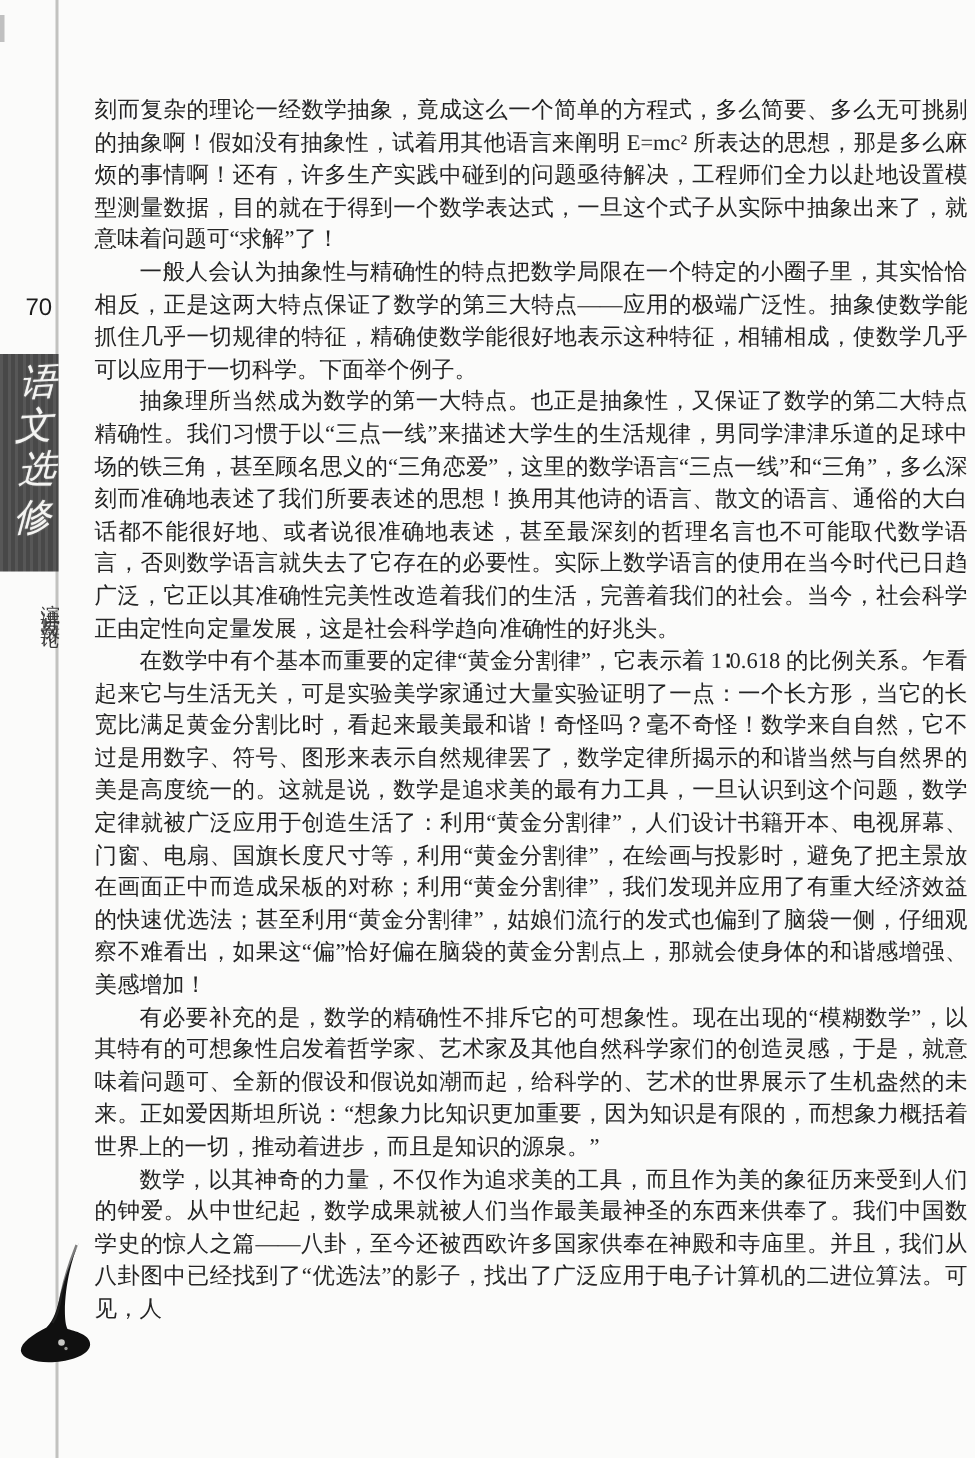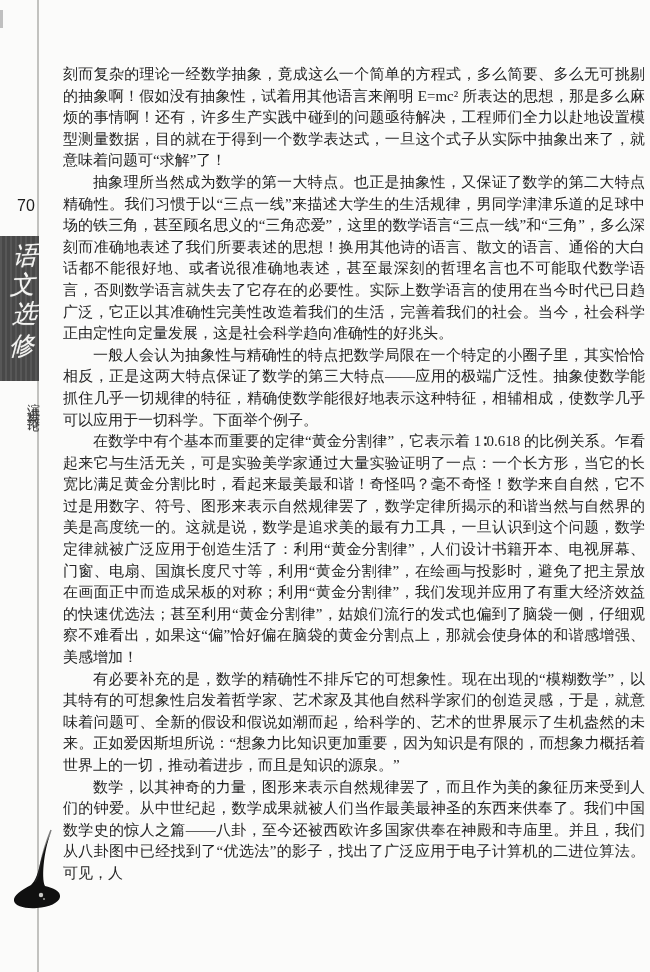--- a/index.html
+++ b/index.html
@@ -92,18 +92,18 @@
              C38,81 48,77 49,71 C50,65 42,62 34,60
              C30,52 33,20 42,2 Z" fill="#101010"></path>
     <path d="M40,4 C36,14 32,26 30,36 C29,42 28,50 24,56" stroke="#2b2b2b" stroke-width="1.5" fill="none" opacity="0.6"></path>
     <circle cx="30" cy="69" r="2.2" fill="#e8e8e4" opacity="0.85"></circle>
     <circle cx="33" cy="73" r="1.1" fill="#cfcfca" opacity="0.7"></circle>
   </svg>
 </div>
 
 <div class="text-column">
   <p class="no-indent">刻而复杂的理论一经数学抽象，竟成这么一个简单的方程式，多么简要、多么无可挑剔的抽象啊！假如没有抽象性，试着用其他语言来阐明 E=mc² 所表达的思想，那是多么麻烦的事情啊！还有，许多生产实践中碰到的问题亟待解决，工程师们全力以赴地设置模型测量数据，目的就在于得到一个数学表达式，一旦这个式子从实际中抽象出来了，就意味着问题可“求解”了！</p>
+  <p>一般人会认为抽象性与精确性的特点把数学局限在一个特定的小圈子里，其实恰恰相反，正是这两大特点保证了数学的第三大特点——应用的极端广泛性。抽象使数学能抓住几乎一切规律的特征，精确使数学能很好地表示这种特征，相辅相成，使数学几乎可以应用于一切科学。下面举个例子。</p>
   <p>抽象理所当然成为数学的第一大特点。也正是抽象性，又保证了数学的第二大特点精确性。我们习惯于以“三点一线”来描述大学生的生活规律，男同学津津乐道的足球中场的铁三角，甚至顾名思义的“三角恋爱”，这里的数学语言“三点一线”和“三角”，多么深刻而准确地表述了我们所要表述的思想！换用其他诗的语言、散文的语言、通俗的大白话都不能很好地、或者说很准确地表述，甚至最深刻的哲理名言也不可能取代数学语言，否则数学语言就失去了它存在的必要性。实际上数学语言的使用在当今时代已日趋广泛，它正以其准确性完美性改造着我们的生活，完善着我们的社会。当今，社会科学正由定性向定量发展，这是社会科学趋向准确性的好兆头。</p>
-  <p>一般人会认为抽象性与精确性的特点把数学局限在一个特定的小圈子里，其实恰恰相反，正是这两大特点保证了数学的第三大特点——应用的极端广泛性。抽象使数学能抓住几乎一切规律的特征，精确使数学能很好地表示这种特征，相辅相成，使数学几乎可以应用于一切科学。下面举个例子。</p>
   <p>在数学中有个基本而重要的定律“黄金分割律”，它表示着 1∶0.618 的比例关系。乍看起来它与生活无关，可是实验美学家通过大量实验证明了一点：一个长方形，当它的长宽比满足黄金分割比时，看起来最美最和谐！奇怪吗？毫不奇怪！数学来自自然，它不过是用数字、符号、图形来表示自然规律罢了，数学定律所揭示的和谐当然与自然界的美是高度统一的。这就是说，数学是追求美的最有力工具，一旦认识到这个问题，数学定律就被广泛应用于创造生活了：利用“黄金分割律”，人们设计书籍开本、电视屏幕、门窗、电扇、国旗长度尺寸等，利用“黄金分割律”，在绘画与投影时，避免了把主景放在画面正中而造成呆板的对称；利用“黄金分割律”，我们发现并应用了有重大经济效益的快速优选法；甚至利用“黄金分割律”，姑娘们流行的发式也偏到了脑袋一侧，仔细观察不难看出，如果这“偏”恰好偏在脑袋的黄金分割点上，那就会使身体的和谐感增强、美感增加！</p>
   <p>有必要补充的是，数学的精确性不排斥它的可想象性。现在出现的“模糊数学”，以其特有的可想象性启发着哲学家、艺术家及其他自然科学家们的创造灵感，于是，就意味着问题可、全新的假设和假说如潮而起，给科学的、艺术的世界展示了生机盎然的未来。正如爱因斯坦所说：“想象力比知识更加重要，因为知识是有限的，而想象力概括着世界上的一切，推动着进步，而且是知识的源泉。”</p>
-  <p>数学，以其神奇的力量，图形来表示自然规律罢了，而且作为美的象征历来受到人们的钟爱。从中世纪起，数学成果就被人们当作最美最神圣的东西来供奉了。我们中国数学史的惊人之篇——八卦，至今还被西欧许多国家供奉在神殿和寺庙里。并且，我们从八卦图中已经找到了“优选法”的影子，找出了广泛应用于电子计算机的二进位算法。可见，人</p>
+  <p>数学，以其神奇的力量，不仅作为追求美的工具，而且作为美的象征历来受到人们的钟爱。从中世纪起，数学成果就被人们当作最美最神圣的东西来供奉了。我们中国数学史的惊人之篇——八卦，至今还被西欧许多国家供奉在神殿和寺庙里。并且，我们从八卦图中已经找到了“优选法”的影子，找出了广泛应用于电子计算机的二进位算法。可见，人</p>
 </div>
 
 </body></html>

